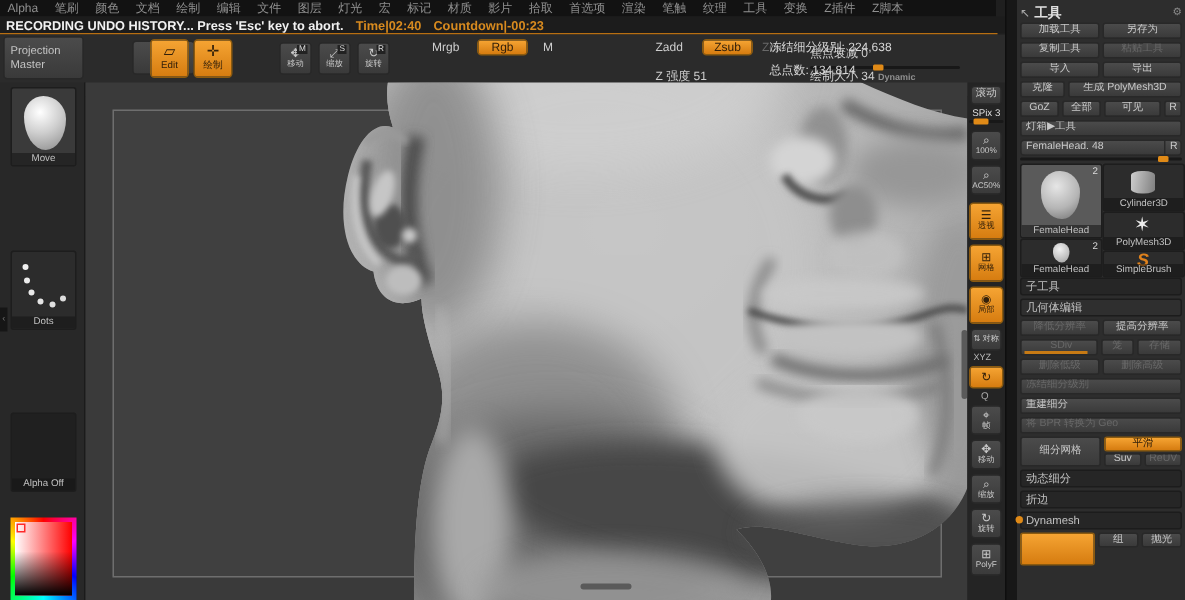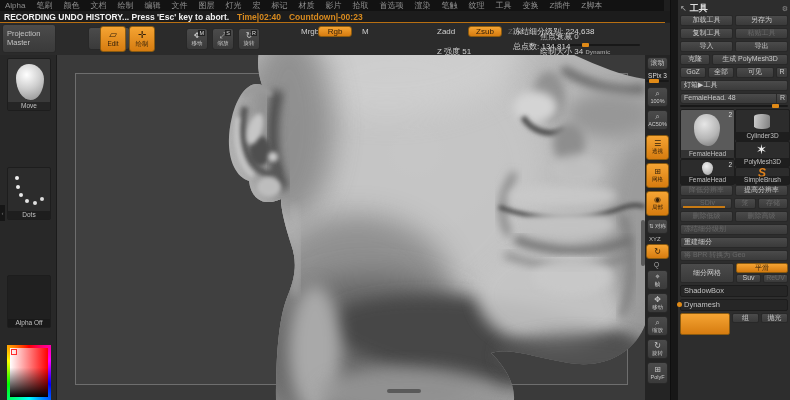--- a/index.html
+++ b/index.html
@@ -91,21 +91,21 @@
     <span class="badge" style="font-size:5.5px;background:#222;padding:0 1px">S</span>
     <span class="ico">⤢</span>
     <span style="font-size:5.5px">缩放</span>
   </div>
   <div class="abs btn" style="left:238px;top:5px;width:22px;height:22px">
     <span class="badge" style="font-size:5.5px;background:#222;padding:0 1px">R</span>
     <span class="ico">↻</span>
     <span style="font-size:5.5px">旋转</span>
   </div>
 
-  <span class="abs" style="left:301px;top:4px;font-size:8px;color:#cfcfcf">Mrgb</span>
+  <span class="abs" style="left:288px;top:4px;font-size:8px;color:#cfcfcf">Mrgb</span>
   <div class="abs btn or" style="left:318px;top:3px;width:34px;height:11px;font-size:8px">
       <span>Rgb</span>
     </div>
   <span class="abs" style="left:362px;top:4px;font-size:8px;color:#cfcfcf">M</span>
 
   <span class="abs" style="left:437px;top:4px;font-size:8px;color:#cfcfcf">Zadd</span>
   <div class="abs btn or" style="left:468px;top:3px;width:34px;height:11px;font-size:8px">
       <span>Zsub</span>
     </div>
   <span class="abs dis" style="left:508px;top:4px;font-size:8px">Zcut</span>
@@ -387,20 +387,22 @@
       <div style="position:absolute;left:21px;top:2px;width:11px;height:13px;border-radius:48% 52% 46% 54%/40% 44% 58% 56%;background:radial-gradient(circle at 40% 32%,#f2f2f2,#9f9f9f)"></div>
       <span class="badge">2</span>
       <div class="thumblabel">FemaleHead</div>
     </div>
     <div class="thumbcell" style="position:absolute;left:55px;top:58px;width:53px;height:16px">
       <span style="position:absolute;left:22px;top:-2px;font-size:12px;font-weight:bold;font-style:italic;color:#e0821c">S</span>
       <div class="thumblabel">SimpleBrush</div>
     </div>
   </div>
 
+  <div class="sech">子工具</div>
+  <div class="sech" style="background:#2f2f2f">几何体编辑</div>
 
   <div class="trayrow">
     <div class="btn dis">
         <span>降低分辨率</span>
       </div>
     <div class="btn">
         <span>提高分辨率</span>
       </div>
   </div>
   <div class="trayrow">
@@ -450,21 +452,22 @@
         <div class="btn" style="flex:1;height:9px">
             <span>Suv</span>
           </div>
         <div class="btn dis" style="flex:1;height:9px">
             <span>ReUV</span>
           </div>
       </div>
     </div>
   </div>
 
-  <div class="sech">ShadowBox</div>
+  <div class="sech">动态细分</div>
+  <div class="sech">折边</div>
   <div class="sech">
     <span style="position:absolute;left:-4px;top:2px;width:5px;height:5px;border-radius:50%;background:#e08a17"></span>
     <span>Dynamesh</span>
   </div>
 
   <div class="trayrow" style="height:22px">
     <div class="btn or" style="height:22px;font-size:8px;flex:0 0 50px"></div>
     <div style="flex:1;display:flex;flex-direction:column;gap:1px">
       <div style="display:flex;gap:2px;height:10px">
         <div class="btn" style="flex:1;height:10px">

